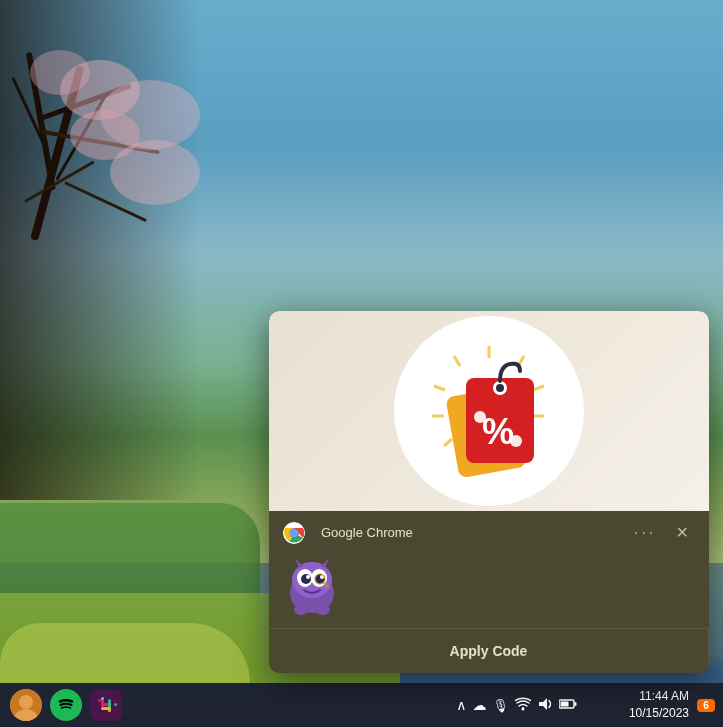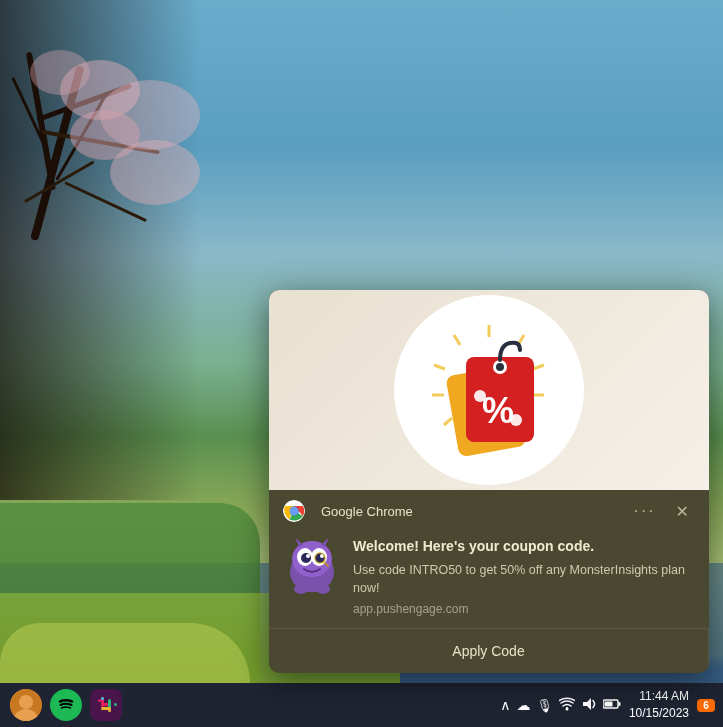--- a/index.html
+++ b/index.html
@@ -120,20 +120,21 @@
       color: white;
       cursor: pointer;
     }
 
     .taskbar-clock {
       color: white;
       font-size: 12px;
       text-align: right;
       line-height: 1.4;
       cursor: pointer;
+      margin-left: 44px;
     }
 
     .notification-badge {
       background: #ff6b00;
       color: white;
       font-size: 10px;
       font-weight: bold;
       border-radius: 4px;
       padding: 1px 4px;
       min-width: 18px;
@@ -275,21 +276,21 @@
       border-top: 1px solid #5a5640;
     }
 
     .notif-btn {
       flex: 1;
       padding: 14px 10px;
       background: transparent;
       border: none;
       color: #e8e0c8;
       font-size: 14px;
-      font-weight: 400;
+      font-weight: 700;
       cursor: pointer;
       transition: background 0.15s;
       text-align: center;
     }
 
     .notif-btn:first-child {
       border-right: 1px solid #5a5640;
     }
 
     
@@ -421,25 +422,20 @@
         <circle cx="37" cy="21" r="5" fill="none" stroke="#c8a000" stroke-width="1.5" opacity="0.7"></circle>
         <line x1="41" y1="25" x2="45" y2="29" stroke="#c8a000" stroke-width="2" stroke-linecap="round" opacity="0.7"></line>
 
         <path d="M21 32 Q29 38 37 32" fill="none" stroke="#5a3088" stroke-width="2" stroke-linecap="round"></path>
 
         <ellipse cx="18" cy="52" rx="7" ry="5" fill="#7b52ab"></ellipse>
         <ellipse cx="40" cy="52" rx="7" ry="5" fill="#7b52ab"></ellipse>
       </svg>
     </div>
 
-    <div class="notif-text">
-      <div class="notif-title">Welcome! Here's your coupon code.</div>
-      <div class="notif-message">Use code INTRO50 to get 50% off any MonsterInsights plan now!</div>
-      <div class="notif-url">app.pushengage.com</div>
-    </div>
   </div>
 
   <div class="notif-actions">
     <button class="notif-btn">Apply Code</button>
   </div>
 </div>
 
 <div class="taskbar">
   <div class="taskbar-left">
 

